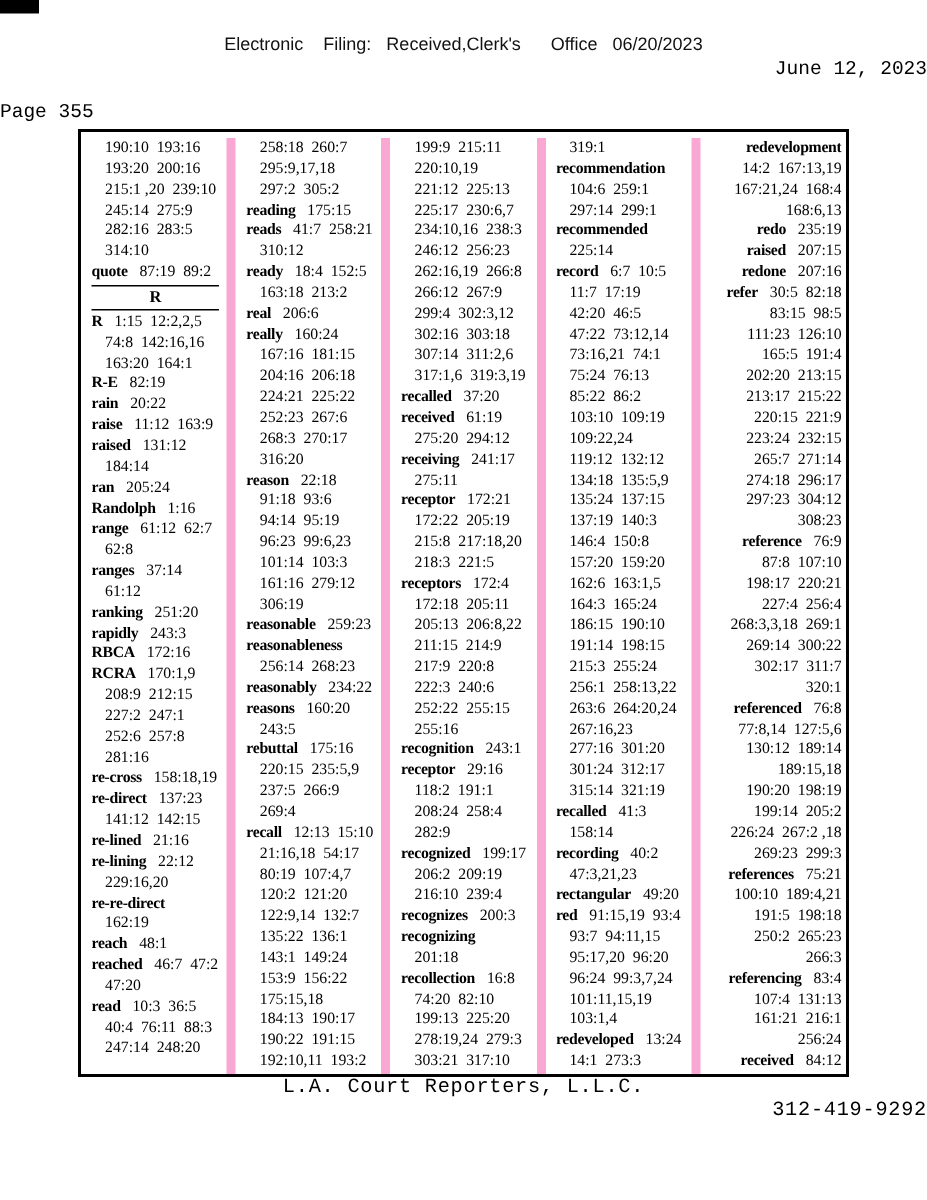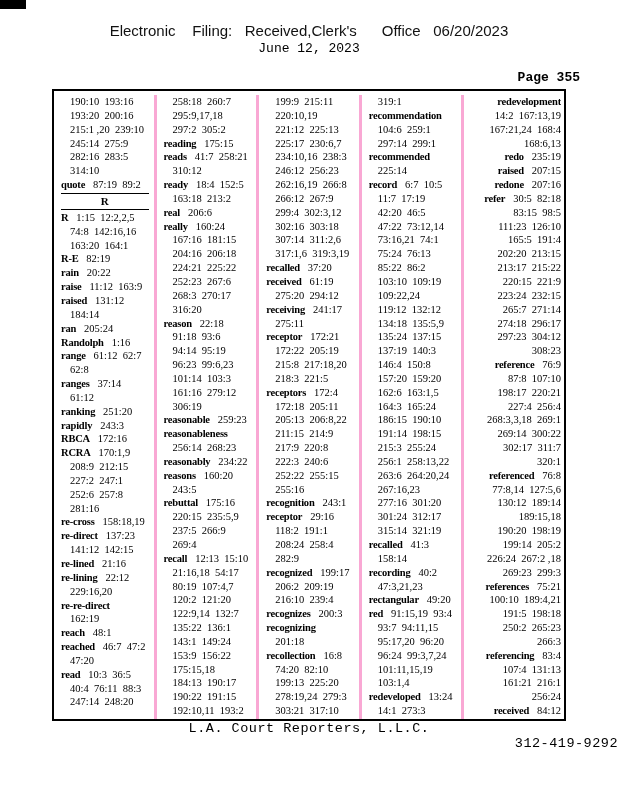--- a/index.html
+++ b/index.html
@@ -5,38 +5,38 @@
   html,body{margin:0;padding:0;}
   body{
     width:618px;height:800px;background:#ffffff;position:relative;
     font-family:"Liberation Serif", serif;color:#000;
     -webkit-font-smoothing:none;
   }
   .scan-artifact{position:absolute;top:0;left:0;width:26px;height:9px;background:#000;}
   .hdr1{
     margin-top:22px;text-align:center;
     font-family:"Liberation Sans", sans-serif;
-    font-size:15px;white-space:pre;color:#111;
+    font-size:12px;white-space:pre;color:#111;
   }
   .hdr2{
-    text-align:center;font-family:"Liberation Mono", monospace;
+    text-align:right;font-family:"Liberation Mono", monospace;
     font-size:13px;margin-top:2px;white-space:pre;
   }
   .pagenum{
-    text-align:right;font-family:"Liberation Mono", monospace;
-    font-size:13px;margin:14px 38px 4px 0;font-weight:bold;
+    text-align:left;font-family:"Liberation Mono", monospace;
+    font-size:13px;margin:14px 38px 4px 0;
   }
   .index-box{
     width:514px;margin:0 auto;border:2px solid #000;
     height:632px;display:flex;box-sizing:border-box;padding-top:4px;
   }
   .col{
     flex:1 1 0;min-width:0;padding:0 3px 0 7px;
     font-size:10.5px;line-height:13.85px;
-    border-right:3px solid #f9a8d4;overflow:hidden;
+    border-right:6px solid #f9a8d4;overflow:hidden;
   }
   .col:last-child{border-right:none;text-align:right;}
   .ln{white-space:pre;overflow:hidden;}
   .ln b{font-weight:bold;letter-spacing:-0.2px;}
   .cont{padding-left:9px;}
   .section{
     border-top:1px solid #000;border-bottom:1px solid #000;
     text-align:center;font-weight:bold;font-size:11px;
     margin:1px 2px 1px 0;line-height:15px;
   }

